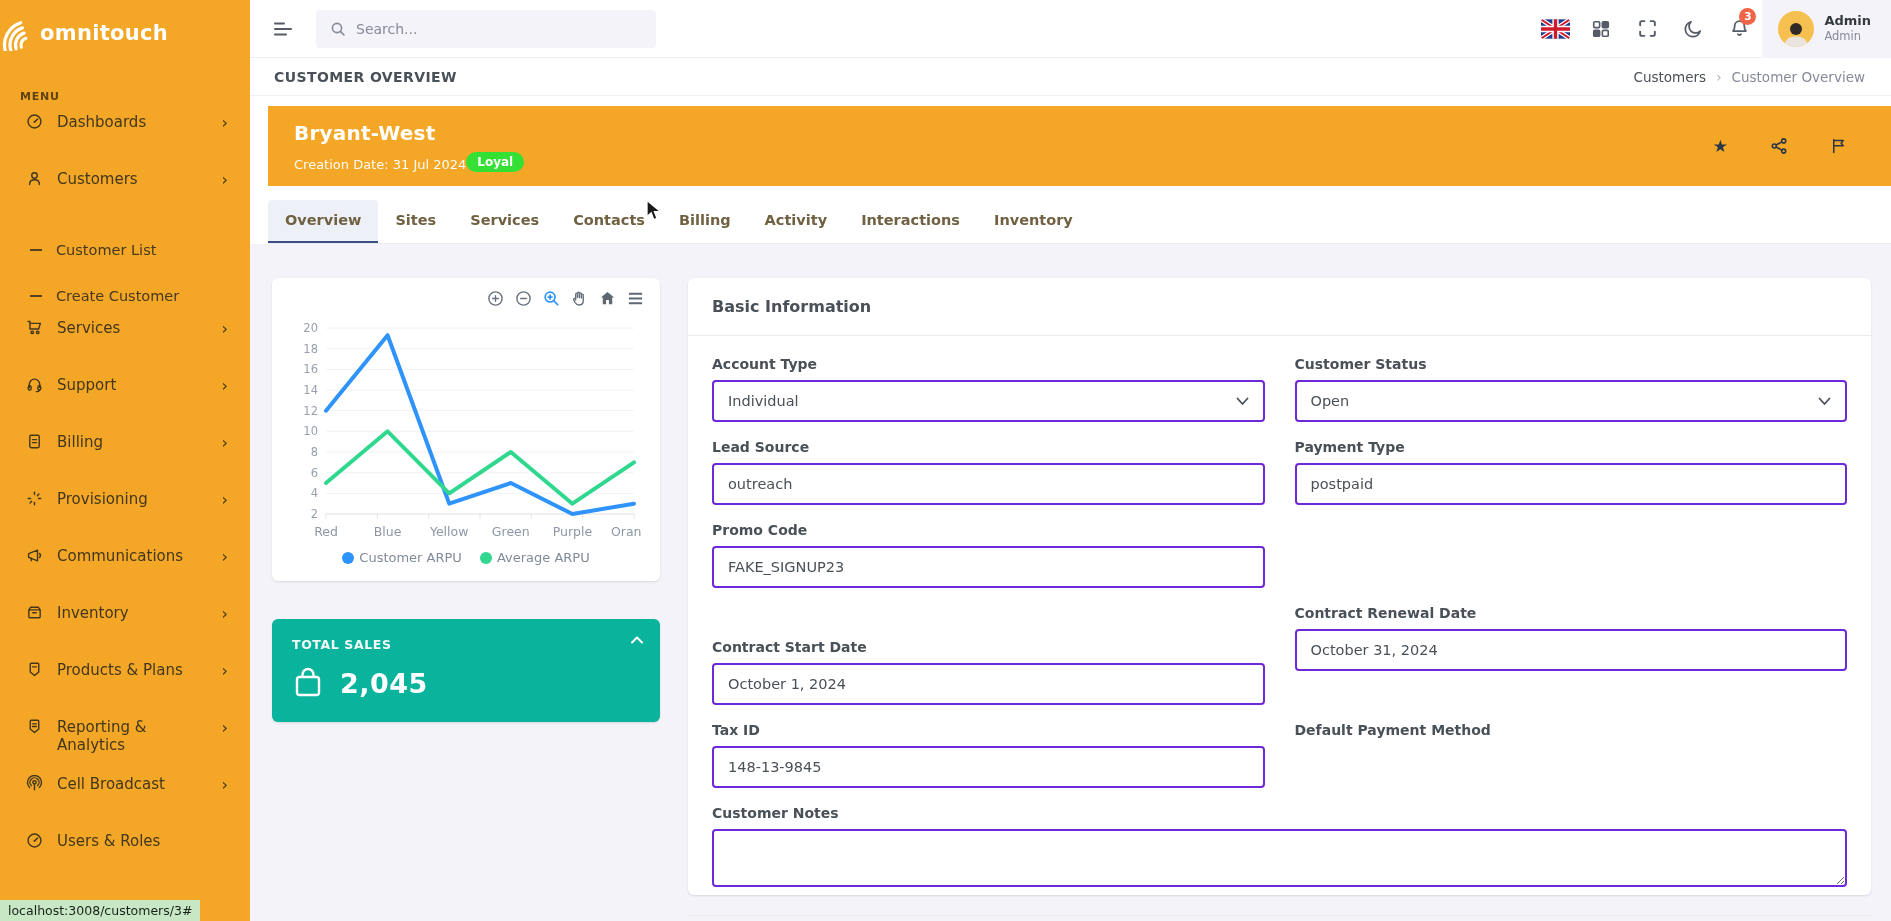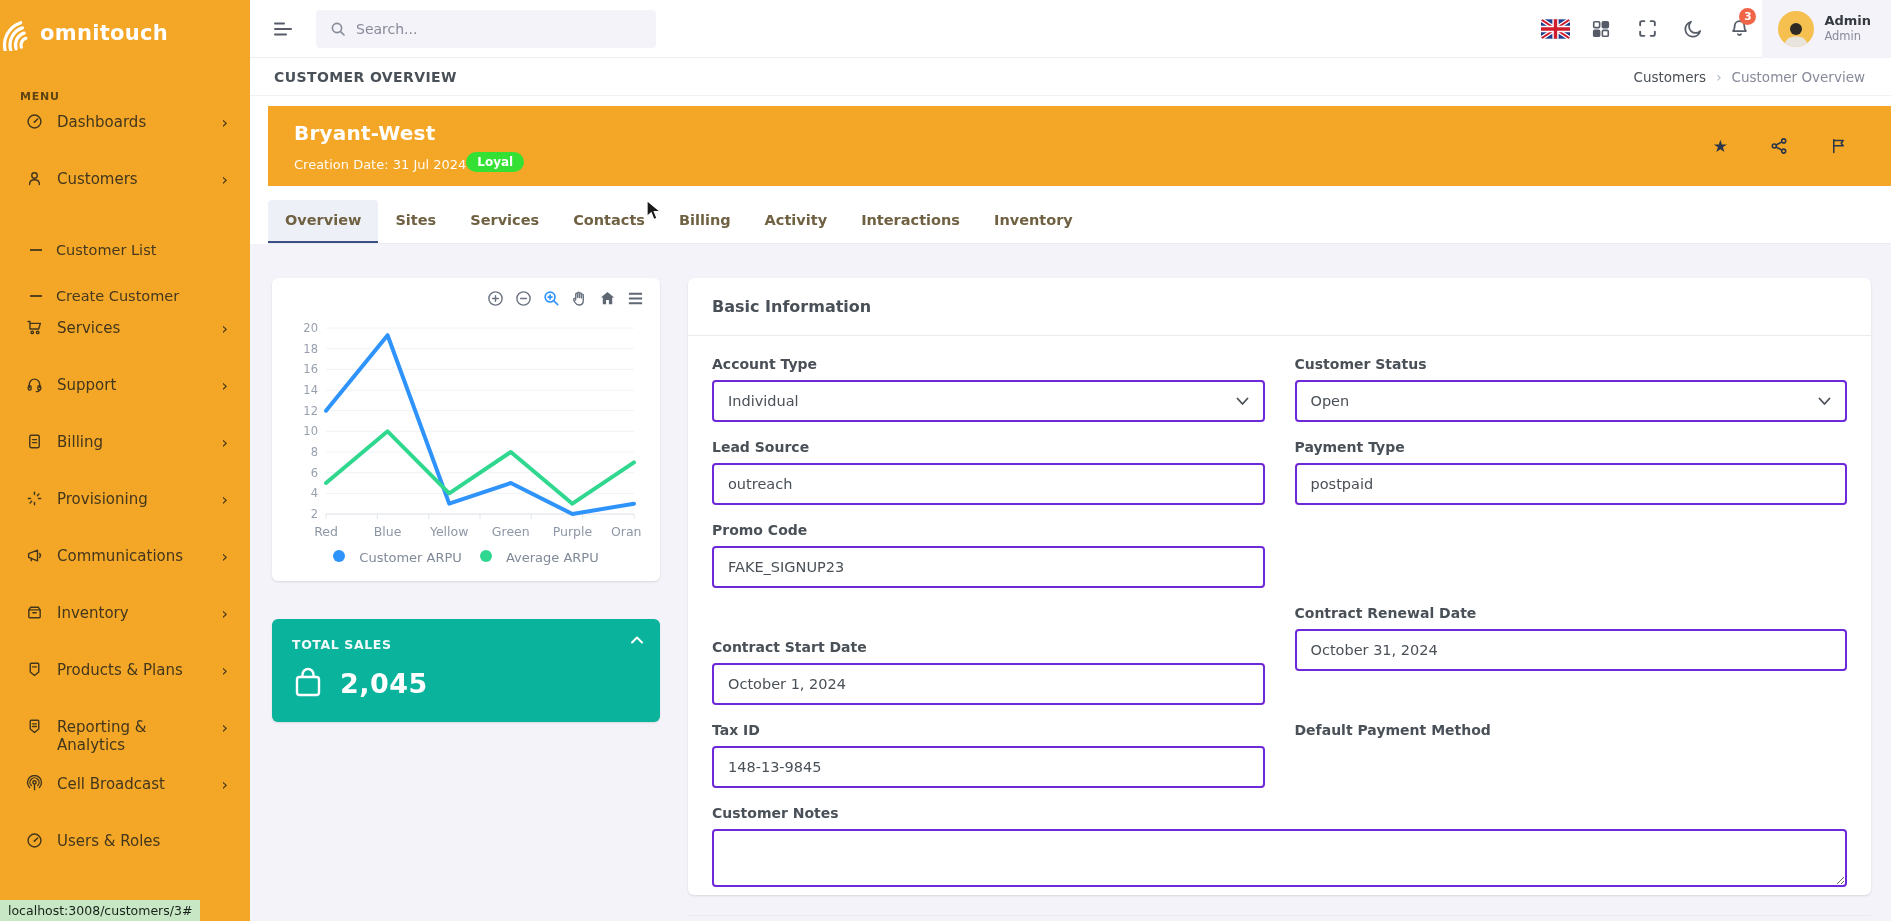--- a/index.html
+++ b/index.html
@@ -74,21 +74,21 @@
   
   .content { flex:1; background:#f3f3f9; padding:34px 20px 0 22px; display:flex; gap:28px; overflow:hidden; }
   .left-col { width:388px; flex-shrink:0; display:flex; flex-direction:column; gap:38px; }
   .card { background:#fff; border-radius:6px; box-shadow:0 1px 2px rgba(56,65,74,.15); }
 
   .chart-card { padding:14px 16px 16px; position:relative; }
   .chart-toolbar { position:absolute; top:12px; right:16px; display:flex; gap:11px; align-items:center; }
   .ct-btn { display:flex; cursor:pointer; color:#6a7280; }
   .chart-area { margin-top:24px; }
   .legend { display:flex; justify-content:center; gap:18px; margin-top:4px; }
-  .legend-item { display:flex; align-items:flex-start; gap:14px; font-size:13px; color:#808a98; cursor:pointer; }
+  .legend-item { display:flex; align-items:center; gap:5px; font-size:13px; color:#808a98; cursor:pointer; }
   .legend-dot { width:12px; height:12px; border-radius:50%; }
 
   .sales-card { background:#0ab39c; color:#fff; padding:18px 20px 22px; position:relative; }
   .sales-label { font-size:12.5px; font-weight:700; letter-spacing:.6px; color:rgba(255,255,255,.95); }
   .sales-row { display:flex; align-items:center; gap:16px; margin-top:14px; }
   .sales-value { font-size:27px; font-weight:600; letter-spacing:.5px; }
   .sales-chev { position:absolute; top:16px; right:16px; display:flex; cursor:pointer; }
 
   .form-card { flex:1; display:flex; flex-direction:column; margin-bottom:26px; }
   .form-head { padding:19px 24px; border-bottom:1px solid #e9ebec; }

